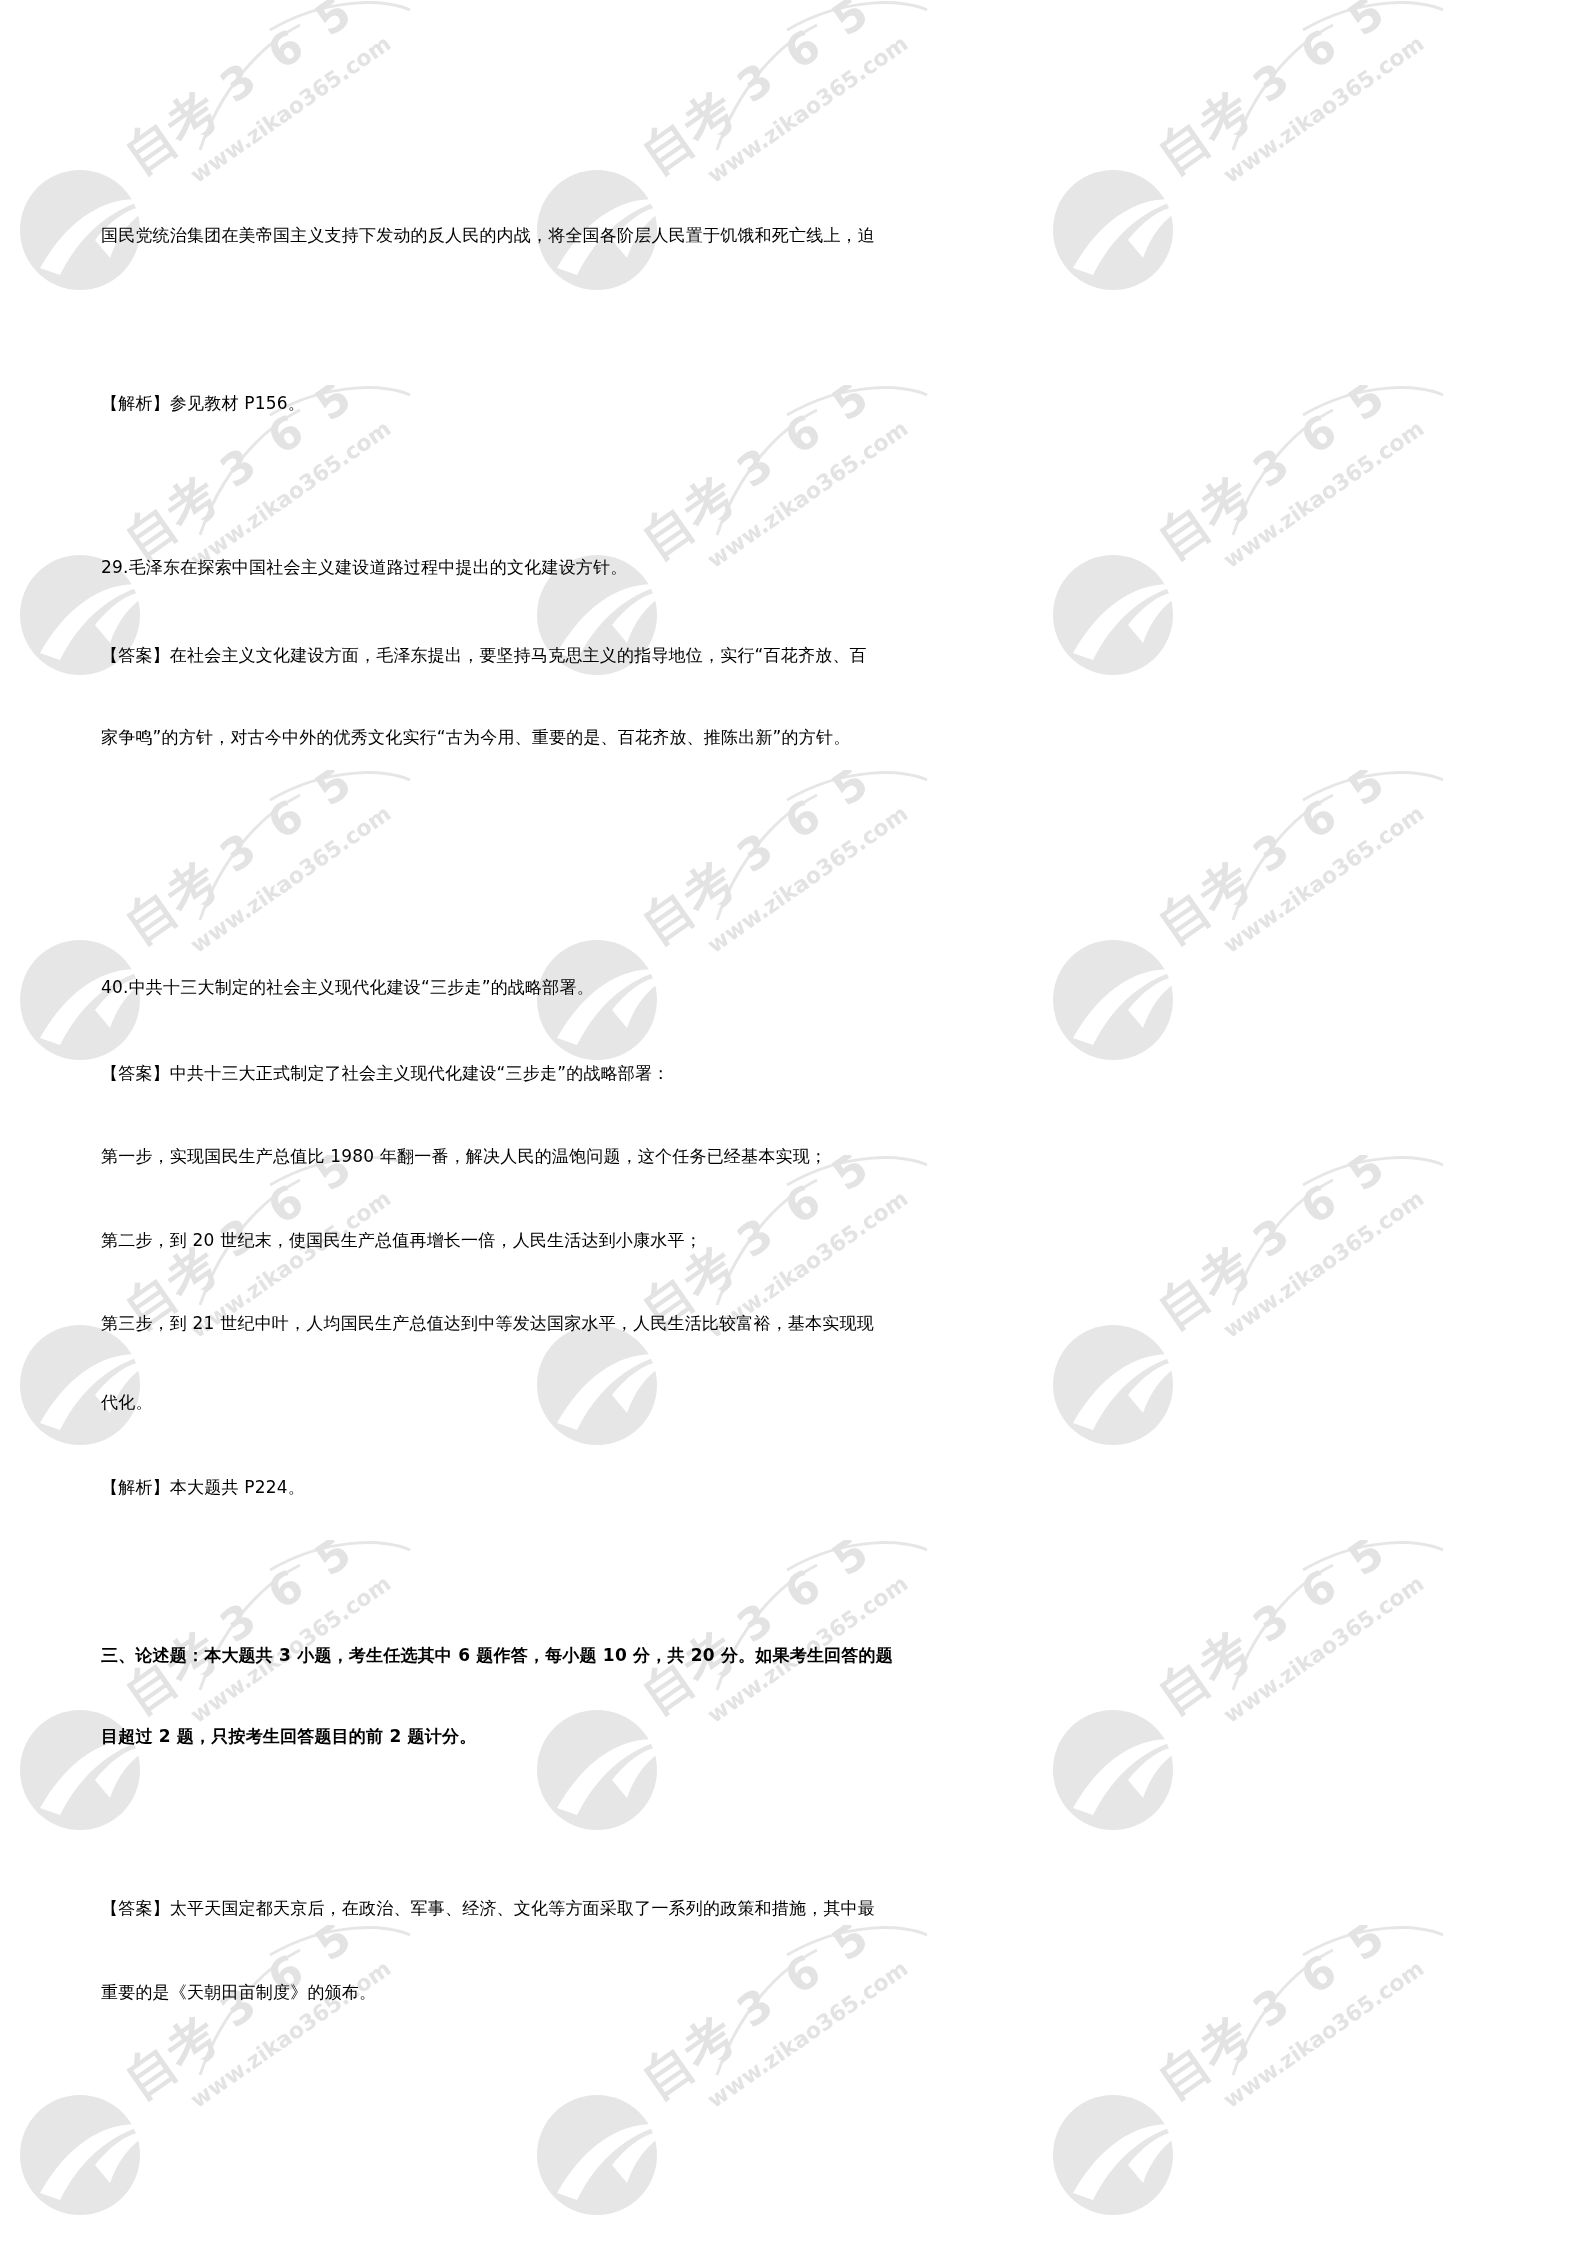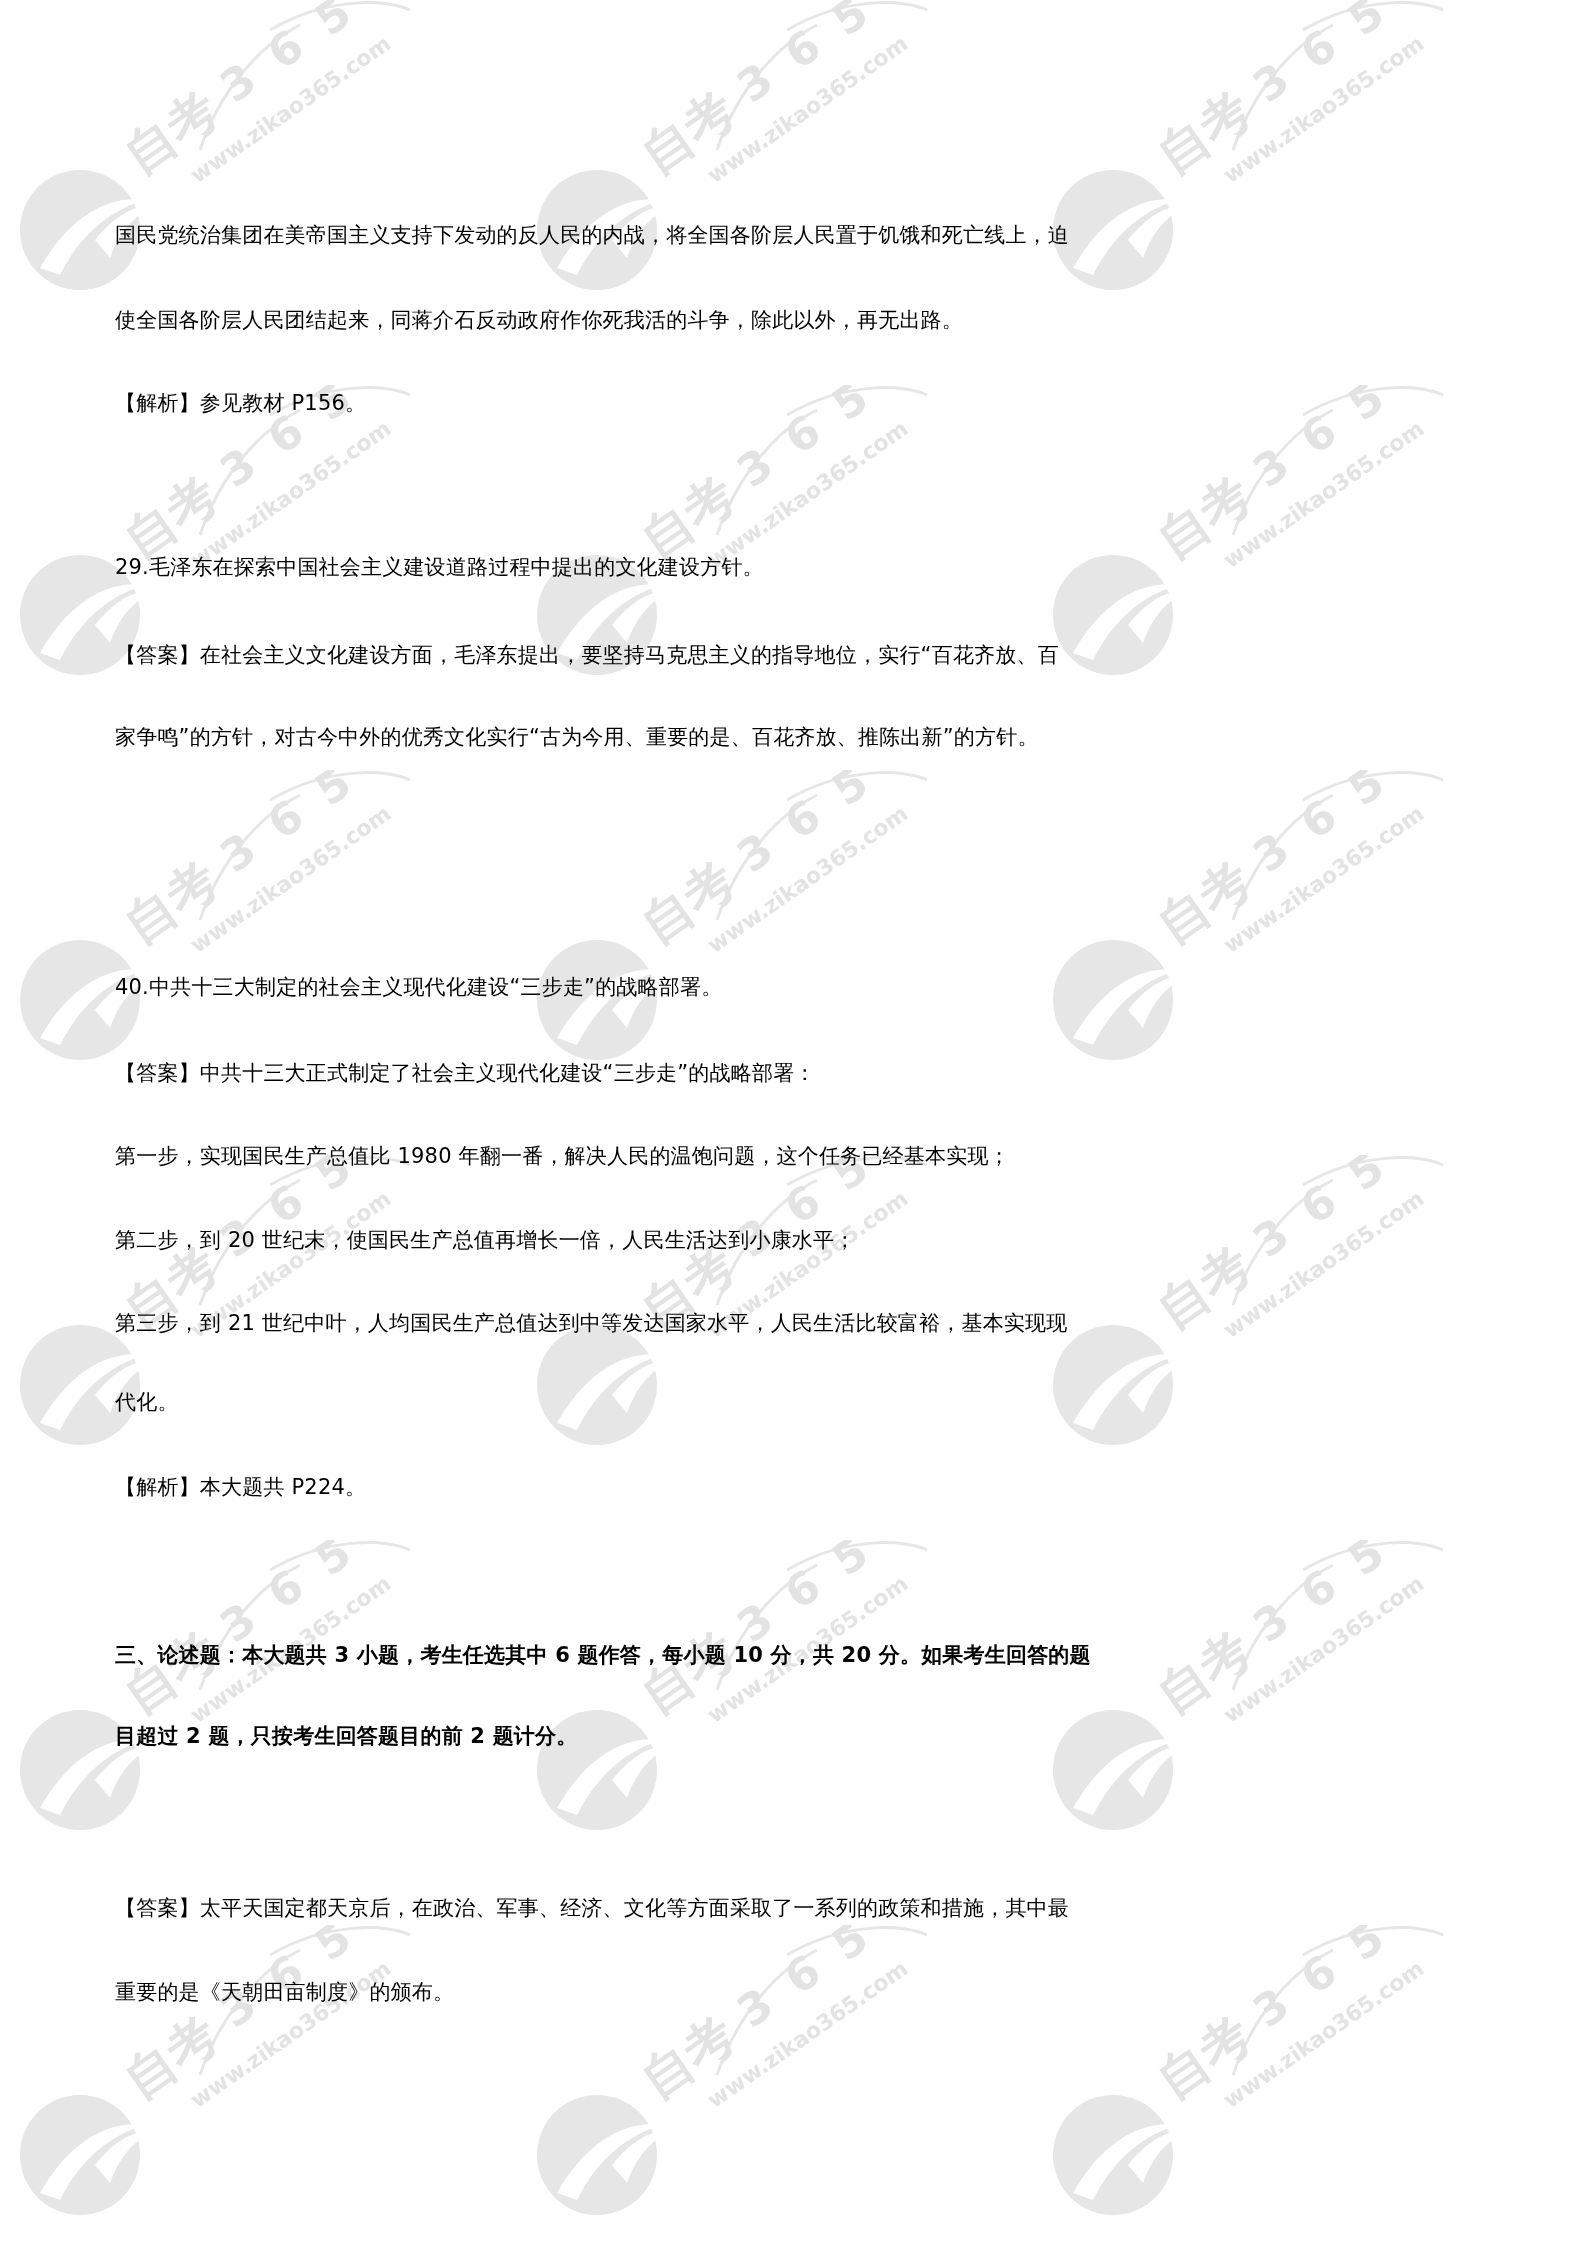--- a/index.html
+++ b/index.html
@@ -29,23 +29,23 @@
     }
     .wm svg { width: 420px; height: 300px; display: block; }
     .page {
       position: absolute;
       left: 0; top: 0;
       width: 1587px; height: 2245px;
       z-index: 1;
     }
     .line {
       position: absolute;
-      left: 115px;
+      left: 101px;
       width: 1250px;
-      font-size: 21px;
+      font-size: 17px;
       line-height: 34px;
       white-space: nowrap;
       letter-spacing: 0.2px;
     }
     .line.bold { font-weight: bold; }
   </style>
 </head>
 <body>
 
 <div class="watermark-layer" id="wm-layer">
@@ -371,21 +371,20 @@
         <text class="wm-num" x="118" y="-4" font-size="44" font-weight="bold" font-family="DejaVu Sans, sans-serif" letter-spacing="6">3 6 5</text>
         <text class="wm-url" x="42" y="40" font-size="22" font-weight="bold" font-family="DejaVu Sans, sans-serif">www.zikao365.com</text>
       </g>
     </svg>
   </div>
   </div>
 
 <div class="page">
 
   <div class="line" style="top:218px">国民党统治集团在美帝国主义支持下发动的反人民的内战，将全国各阶层人民置于饥饿和死亡线上，迫</div>
-  <div class="line" style="top:303px">使全国各阶层人民团结起来，同蒋介石反动政府作你死我活的斗争，除此以外，再无出路。</div>
   <div class="line" style="top:386px"><span>【解析】</span><span>参见教材 P156。</span></div>
 
   <div class="line" style="top:550px">29.毛泽东在探索中国社会主义建设道路过程中提出的文化建设方针。</div>
   <div class="line" style="top:638px"><span>【答案】</span><span>在社会主义文化建设方面，毛泽东提出，要坚持马克思主义的指导地位，实行“百花齐放、百</span></div>
   <div class="line" style="top:720px">家争鸣”的方针，对古今中外的优秀文化实行“古为今用、重要的是、百花齐放、推陈出新”的方针。</div>
 
   <div class="line" style="top:970px">40.中共十三大制定的社会主义现代化建设“三步走”的战略部署。</div>
   <div class="line" style="top:1056px"><span>【答案】</span><span>中共十三大正式制定了社会主义现代化建设“三步走”的战略部署：</span></div>
   <div class="line" style="top:1139px">第一步，实现国民生产总值比 1980 年翻一番，解决人民的温饱问题，这个任务已经基本实现；</div>
   <div class="line" style="top:1223px">第二步，到 20 世纪末，使国民生产总值再增长一倍，人民生活达到小康水平；</div>

